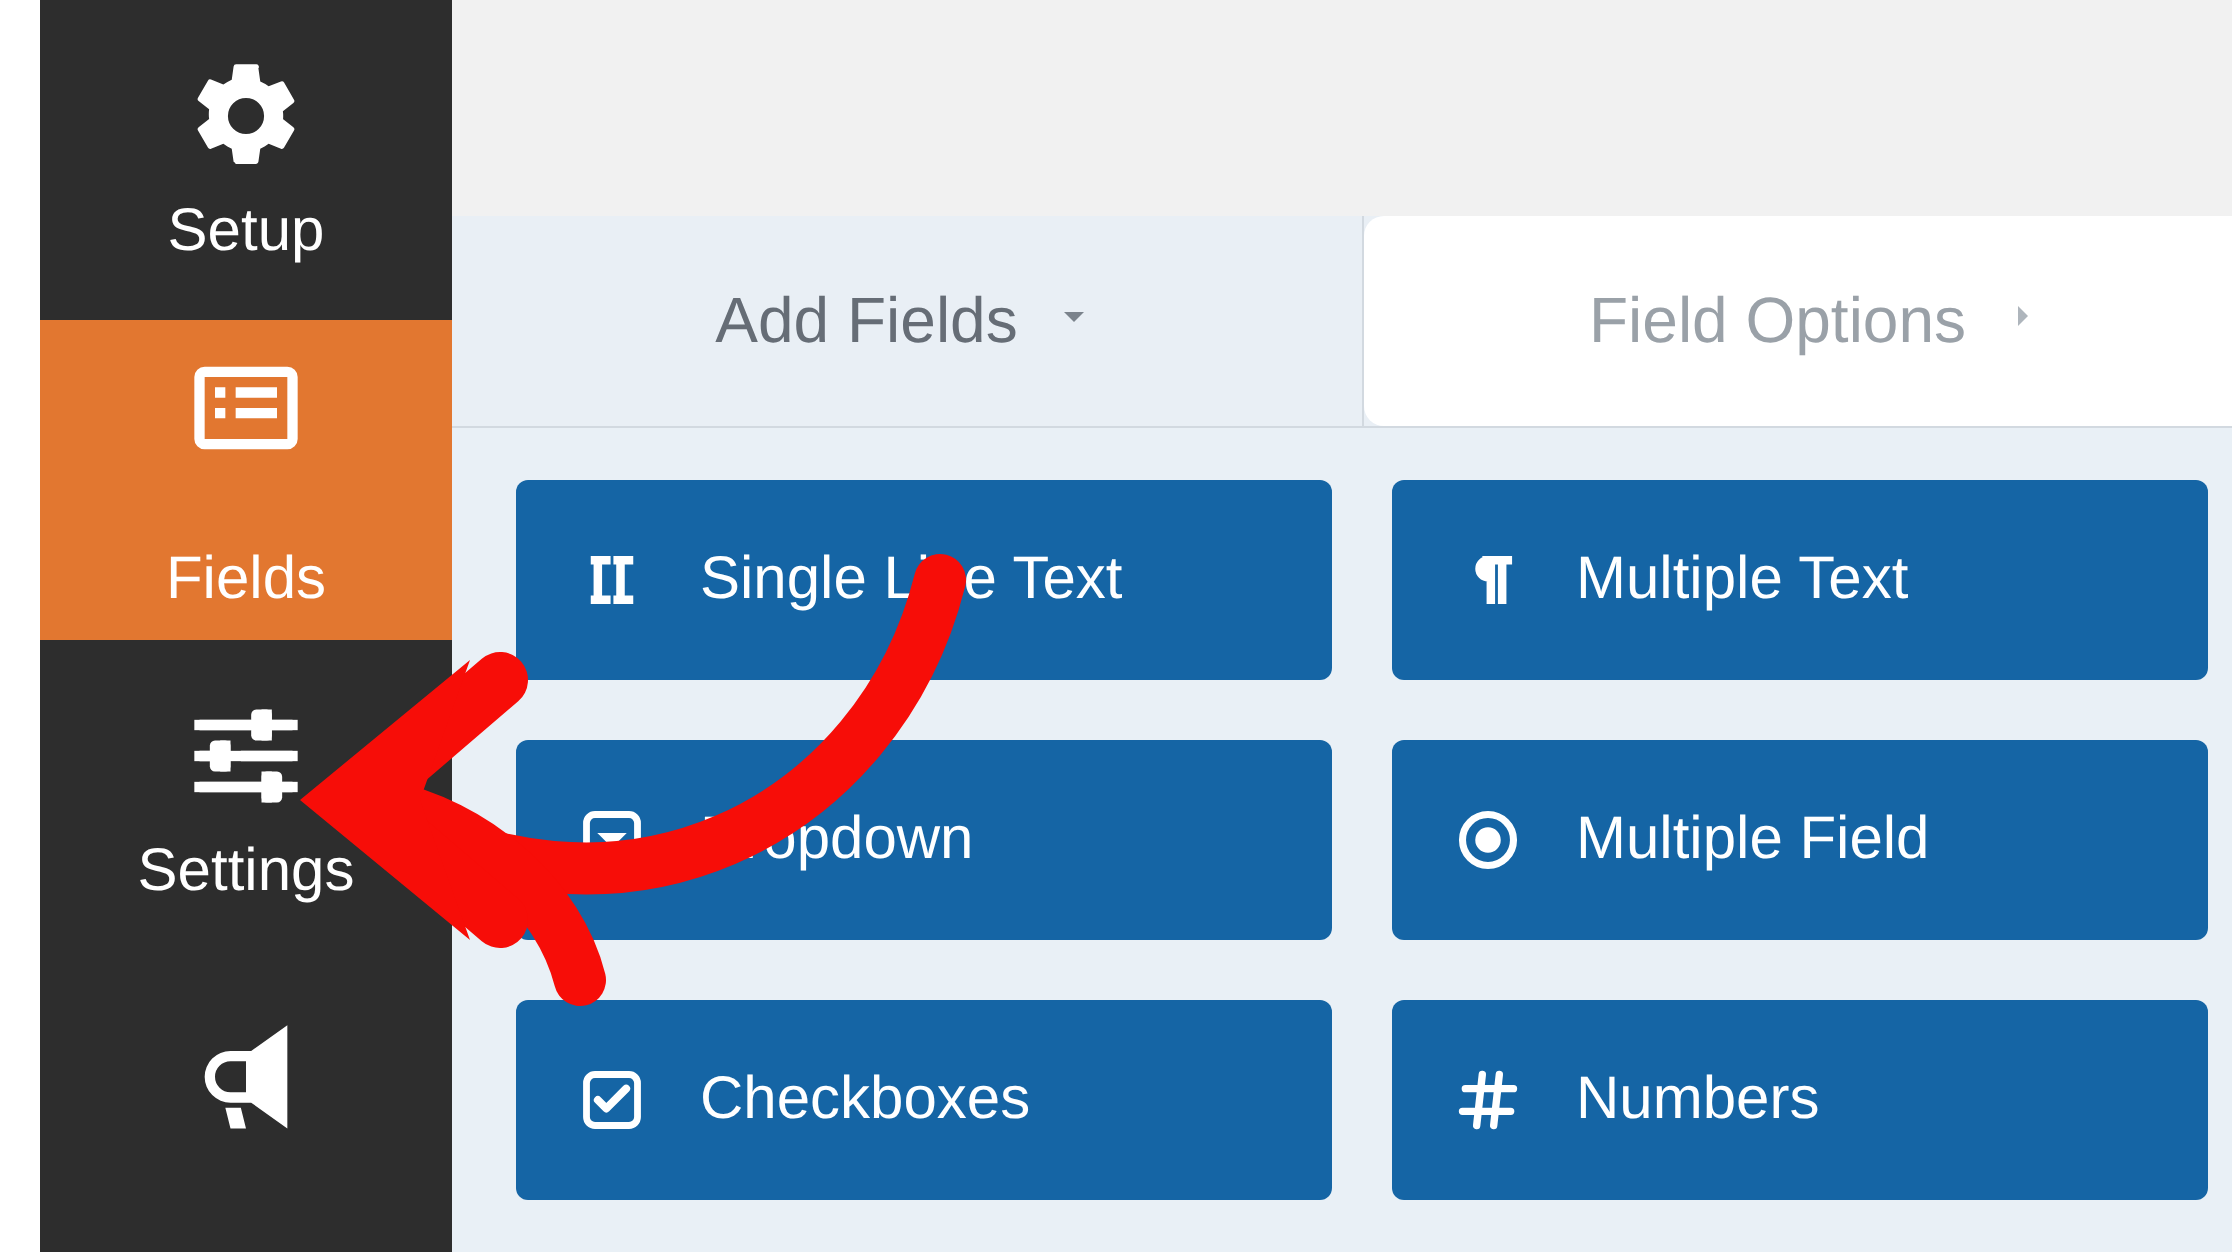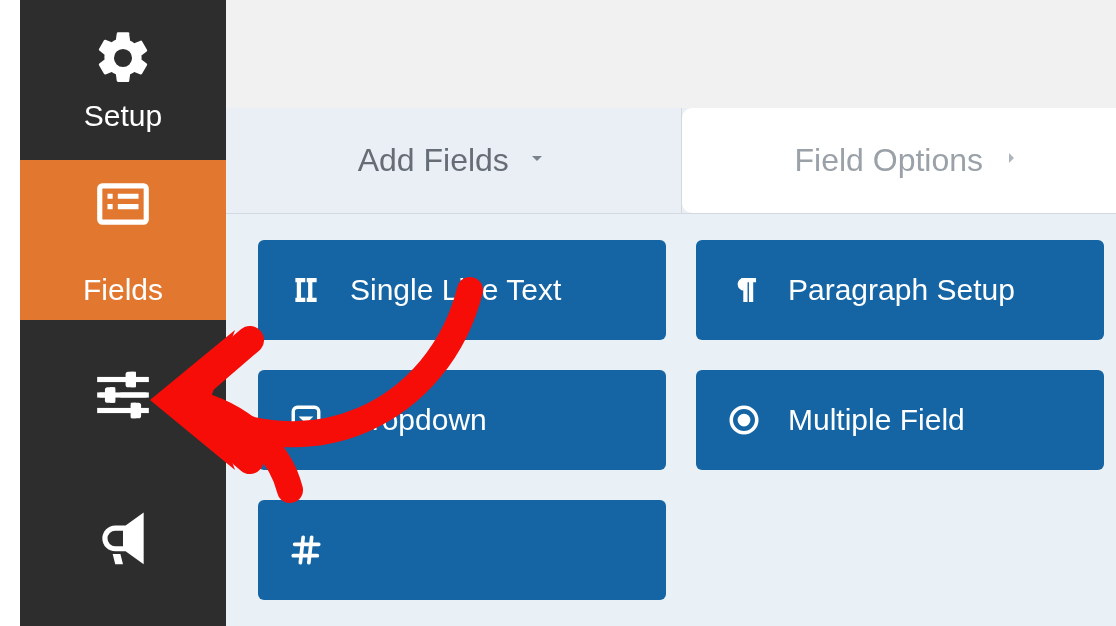--- a/index.html
+++ b/index.html
@@ -184,20 +184,21 @@
         <svg viewBox="0 0 24 24">
             <path d="M3 5h10v2H3V5zm14 0h4v2h-4V5zm-2-2h2v6h-2V3zM3 11h4v2H3v-2zm8 0h10v2H11v-2zM7 9h2v6H7V9zM3 17h12v2H3v-2zm16 0h2v2h-2v-2zm-4-2h2v6h-2v-2z" transform="translate(0 0)"></path>
         <rect x="2" y="5" width="20" height="2"></rect>
             <rect x="2" y="11" width="20" height="2"></rect>
             <rect x="2" y="17" width="20" height="2"></rect>
         <rect x="13" y="3" width="4" height="6" rx="1"></rect>
             <rect x="5" y="9" width="4" height="6" rx="1"></rect>
             <rect x="15" y="15" width="4" height="6" rx="1"></rect>
           </svg>
       </span>
+      <span class="sidebar-item-label">Settings</span>
     </div>
 
     <div class="sidebar-item sidebar-item-last">
       <span class="sidebar-item-icon">
         <svg viewBox="0 0 24 24">
             <path d="M20 3v18l-7-5H9a5 5 0 0 1 0-10h4l7-5zM9 8a3 3 0 1 0 0 6h3V8H9zm-1 9h3l1 4H9l-1-4z"></path>
           </svg>
       </span>
     </div>
 
@@ -236,21 +237,21 @@
         </span>
         <span>Single Line Text</span>
       </div>
 
       <div class="field-btn">
         <span class="field-btn-icon">
           <svg viewBox="0 0 24 24">
               <path d="M10 4h10v2h-2v14h-2V6h-2v14h-2V12a4 4 0 0 1 0-8z"></path>
             </svg>
         </span>
-        <span>Paragraph Setup</span>
+        <span>Multiple Text</span>
       </div>
 
       <div class="field-btn">
         <span class="field-btn-icon">
           <svg viewBox="0 0 24 24">
               <rect x="3" y="3" width="18" height="18" rx="3" fill="none" stroke-width="2.4"></rect>
               <path d="M8 10l4 4 4-4z"></path>
             </svg>
         </span>
         <span>Dropdown</span>
@@ -259,27 +260,37 @@
       <div class="field-btn">
         <span class="field-btn-icon">
           <svg viewBox="0 0 24 24">
               <circle cx="12" cy="12" r="9" fill="none" stroke-width="2.5"></circle>
               <circle cx="12" cy="12" r="4"></circle>
             </svg>
         </span>
         <span>Multiple Field</span>
       </div>
 
+      <div class="field-btn">
+        <span class="field-btn-icon">
+          <svg viewBox="0 0 24 24">
+              <rect x="3" y="3" width="18" height="18" rx="3" fill="none" stroke-width="2.4"></rect>
+              <path d="M7 12l3 3 7-7" fill="none" stroke-width="2.8" stroke-linecap="round" stroke-linejoin="round"></path>
+            </svg>
+        </span>
+        <span>Checkboxes</span>
+      </div>
 
       <div class="field-btn">
         <span class="field-btn-icon">
           <svg viewBox="0 0 24 24">
               <path d="M10 3L8 21M16 3l-2 18M4 8h17M3 16h17" fill="none" stroke-width="2.6" stroke-linecap="round"></path>
             </svg>
         </span>
+        <span>Numbers</span>
       </div>
 
     </div>
   </div>
 
   <div class="arrow-overlay">
     <svg viewBox="0 0 360 260">
       <path d="M330 20 C 300 140, 170 210, 40 130" fill="none" stroke="#f70d08" stroke-width="26" stroke-linecap="round"></path>
       <path d="M150 220 C 140 180, 100 140, 40 130" fill="none" stroke="#f70d08" stroke-width="26" stroke-linecap="round"></path>
 

